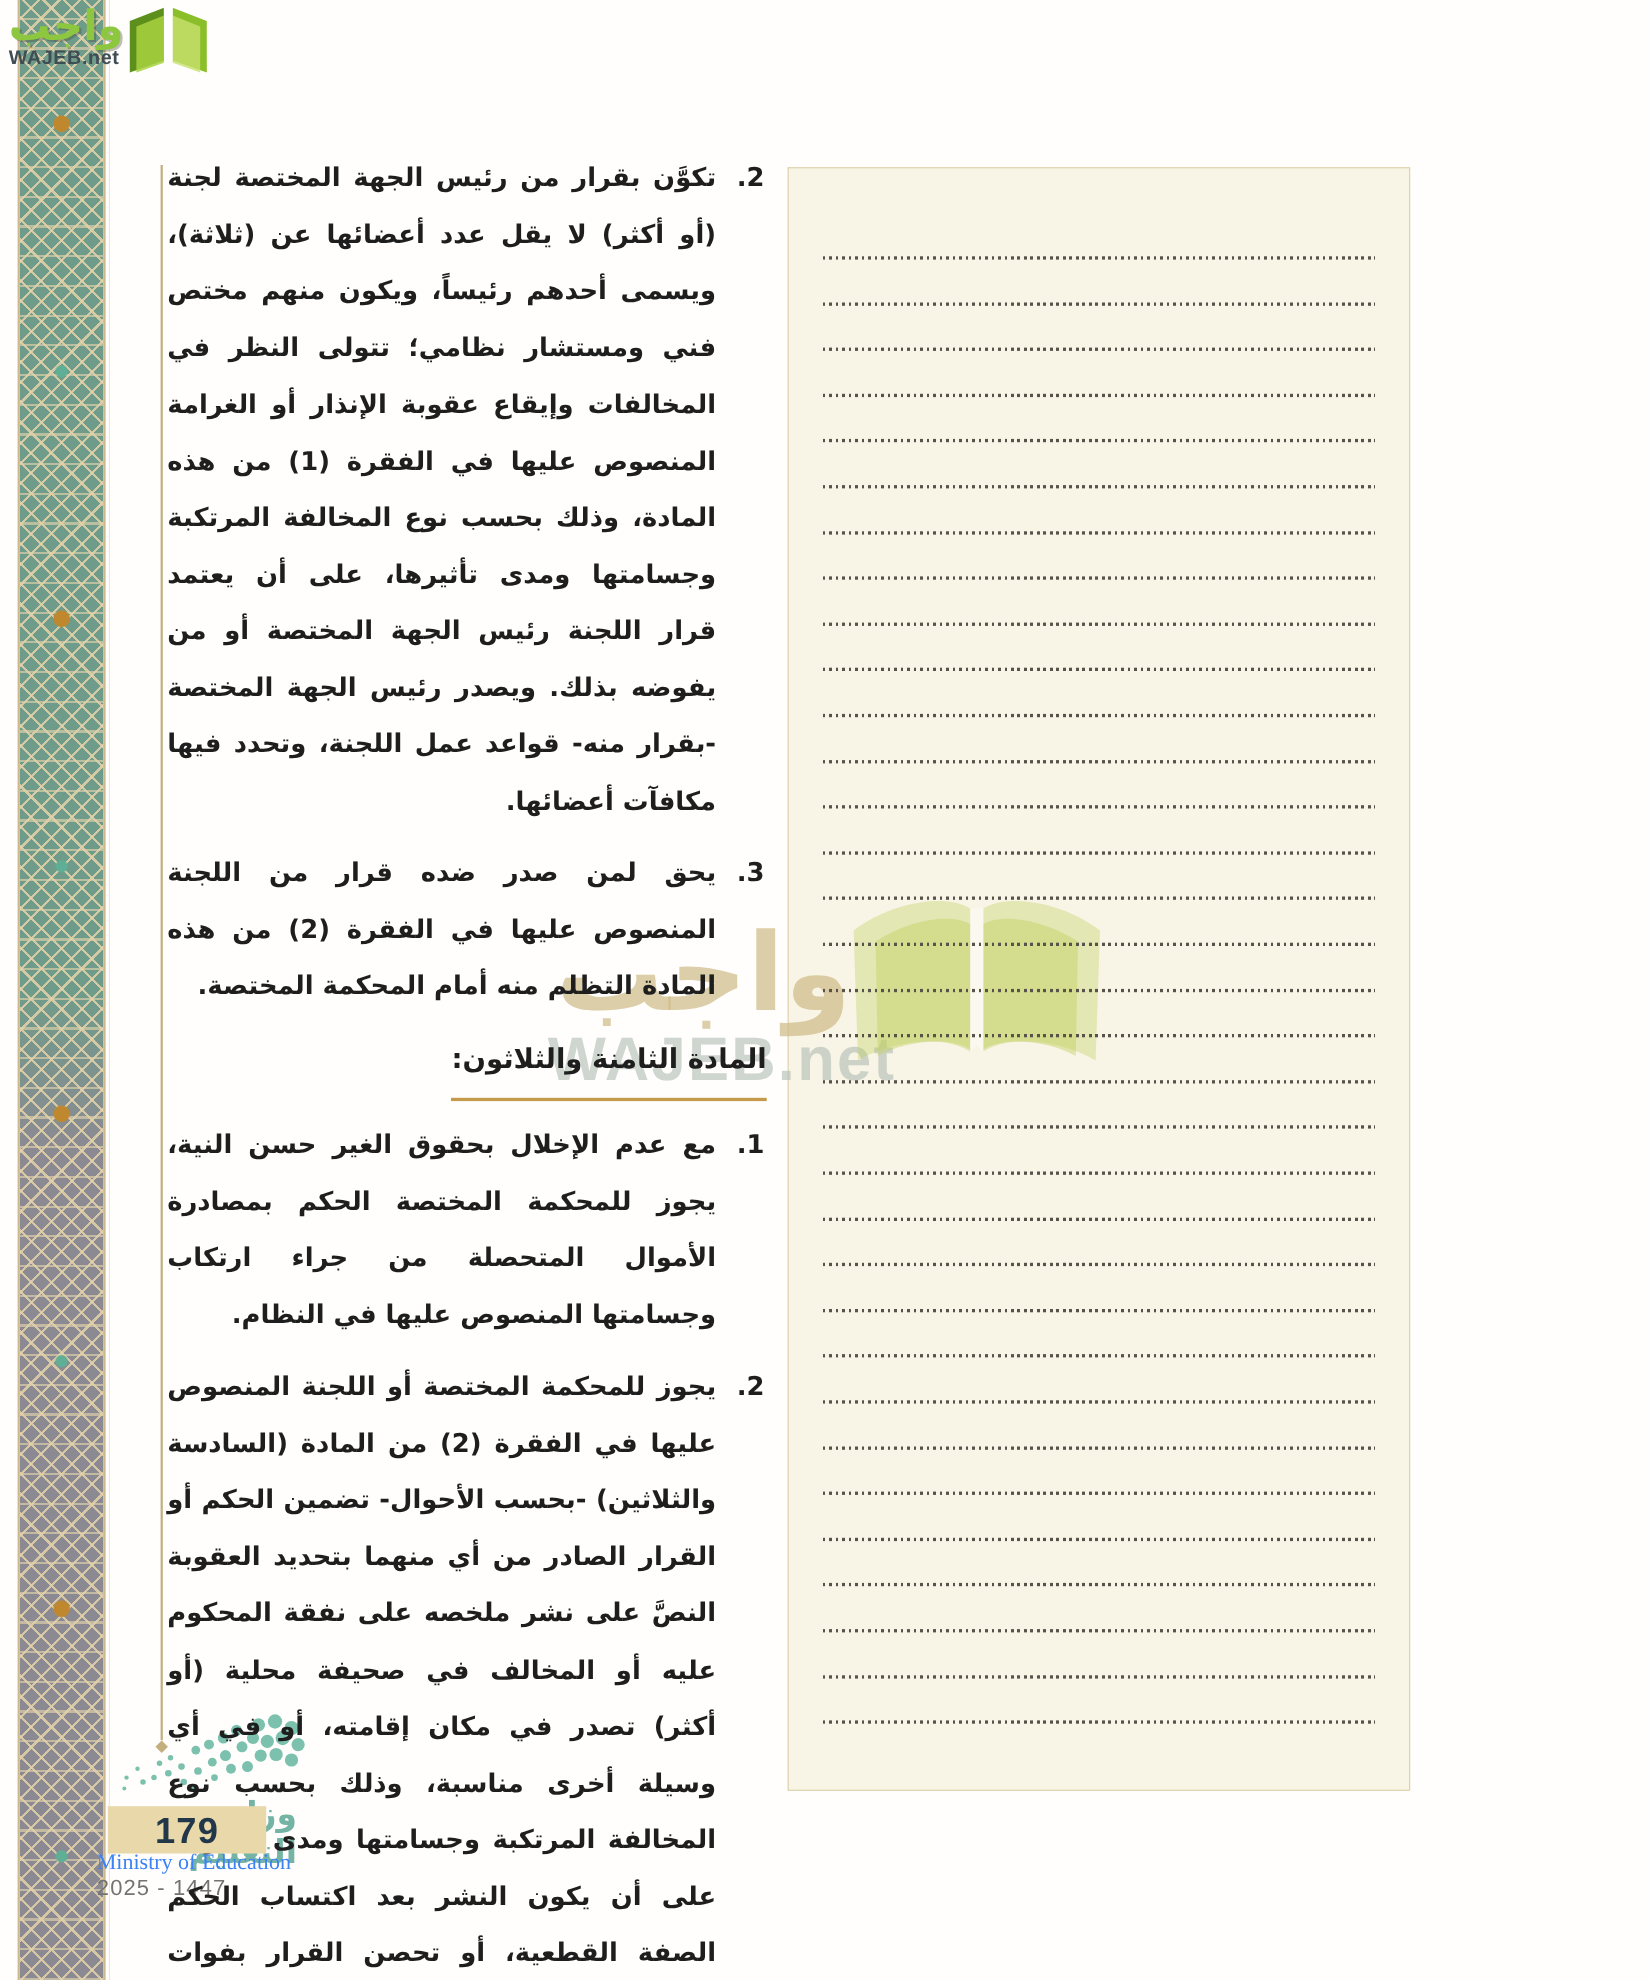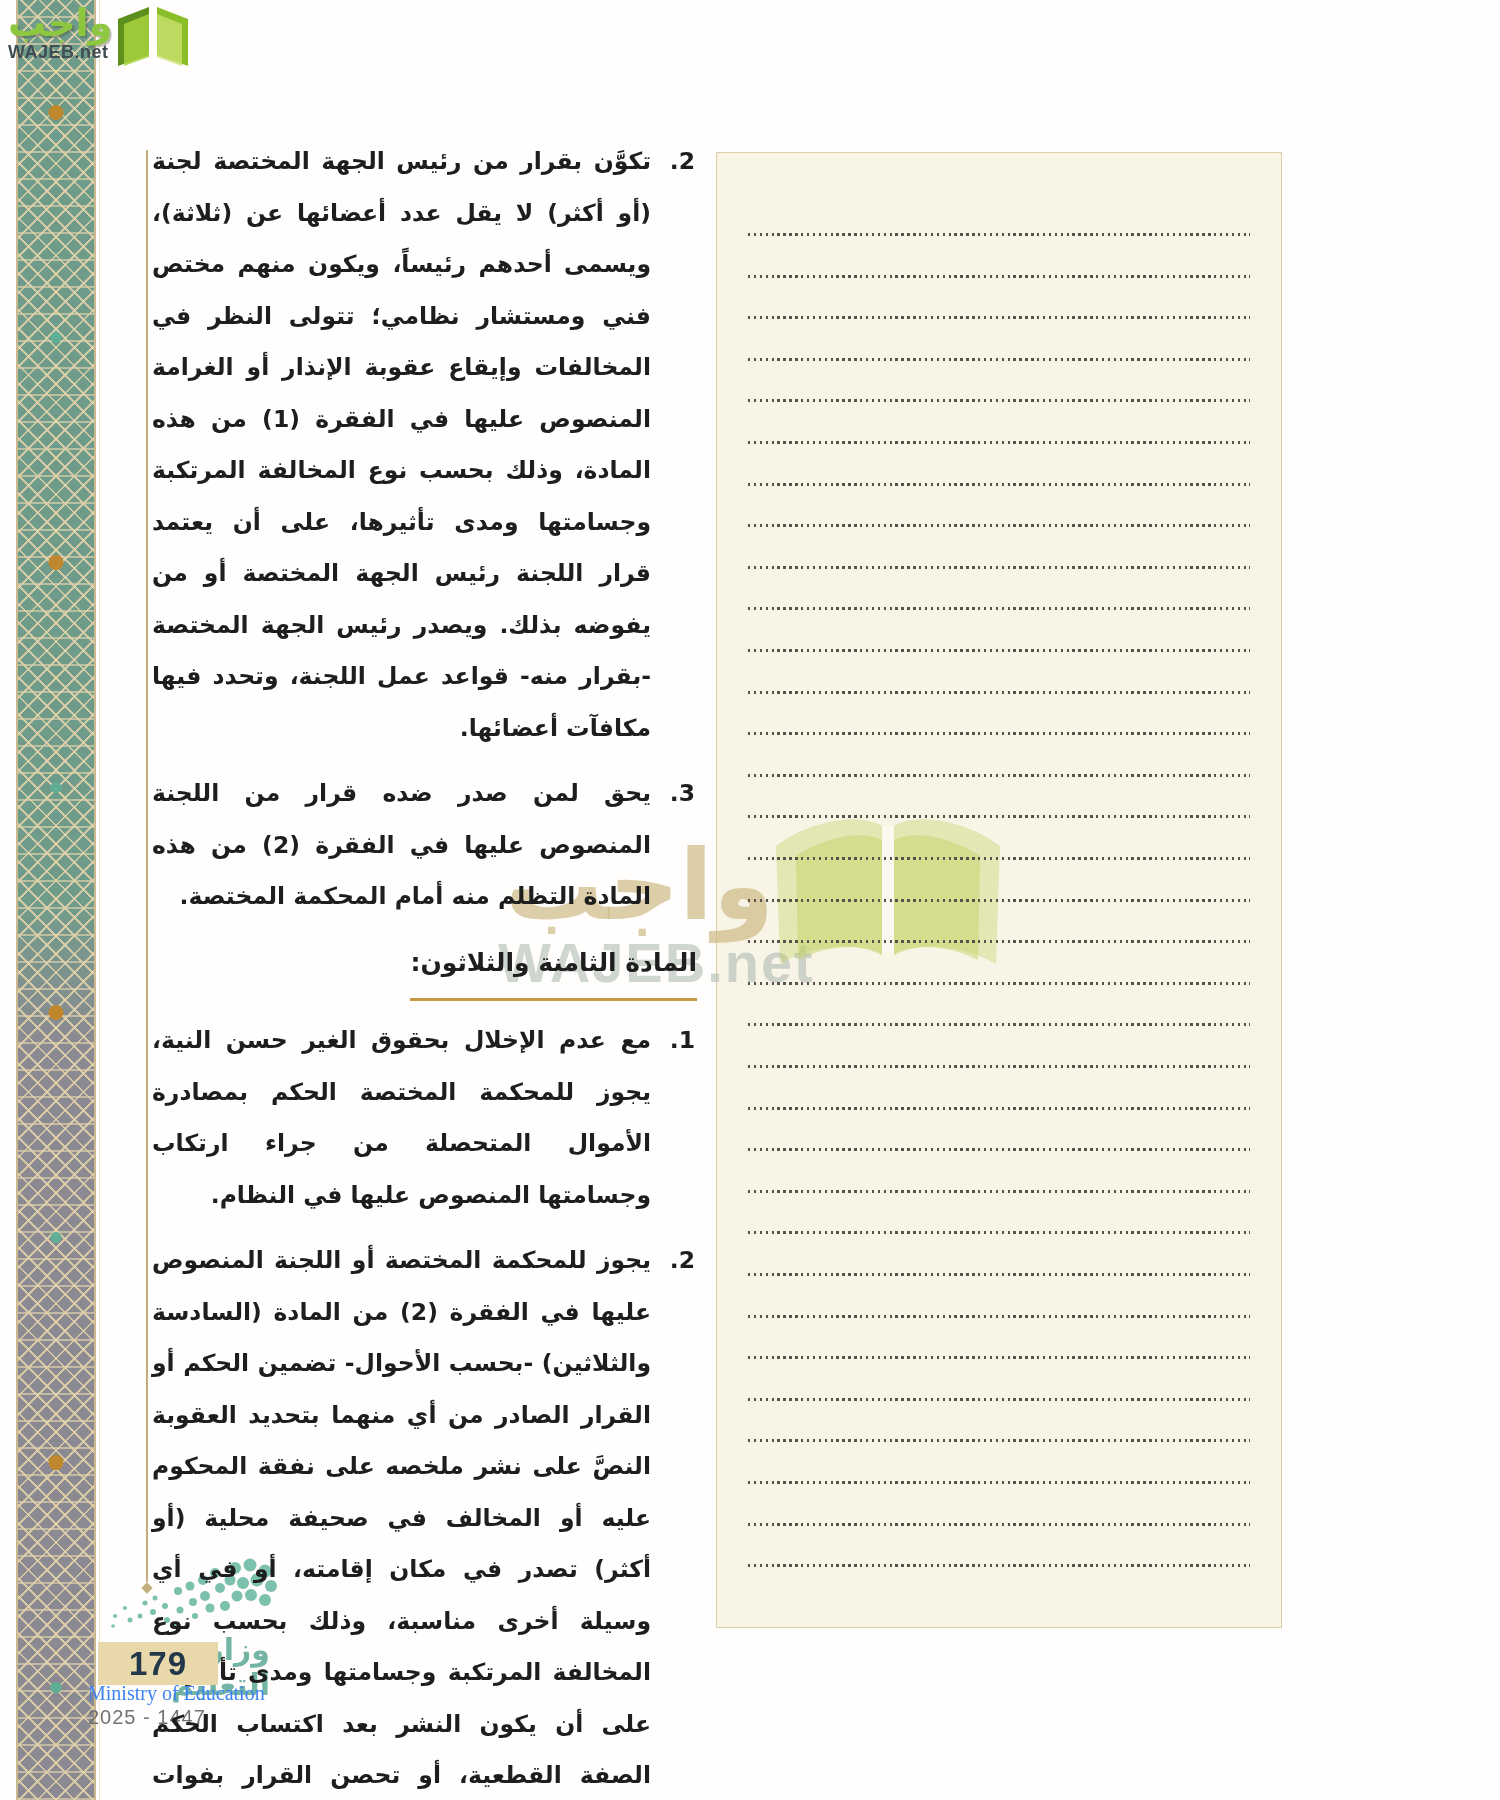--- a/index.html
+++ b/index.html
@@ -56,21 +56,21 @@
   }
   .li{position:relative;padding-right:46px;margin-bottom:14px;}
   .num{position:absolute;right:2px;top:0;}
   .heading{text-align:right;margin:10px 0 14px;}
   .heading-text{display:inline-block;font-size:25px;border-bottom:3px solid #c49a4a;padding-bottom:10px;}
 
   
   .moe-dots{position:absolute;left:85px;top:1558px;z-index:4;}
   .ministry-ar{position:absolute;left:110px;top:1632px;width:160px;text-align:right;direction:rtl;
     font-size:30px;font-weight:bold;color:#74b4a4;z-index:4;}
-  .page-badge{position:absolute;left:98px;top:1642px;width:120px;height:43px;background:#e9d8a9;z-index:5;
+  .page-badge{position:absolute;left:98px;top:1642px;width:144px;height:43px;background:#e9d8a9;z-index:5;
     display:flex;align-items:center;justify-content:center;}
   .page-num{font-family:"Liberation Sans",sans-serif;font-size:33px;font-weight:bold;color:#22384a;letter-spacing:1px;}
   .ministry-en{position:absolute;left:88px;top:1682px;font-family:Liberation Serif, serif;
     font-size:20px;color:#3b82f6;z-index:4;}
   .years{position:absolute;left:88px;top:1706px;font-family:"Liberation Sans",sans-serif;
     font-size:20px;color:#737373;letter-spacing:1px;z-index:4;}
 </style>
 </head>
 <body>
 

